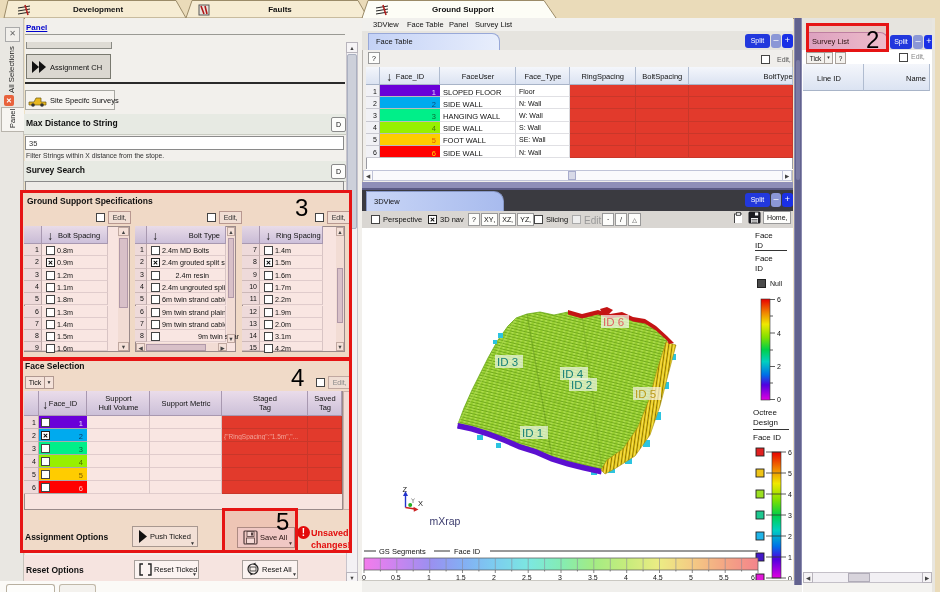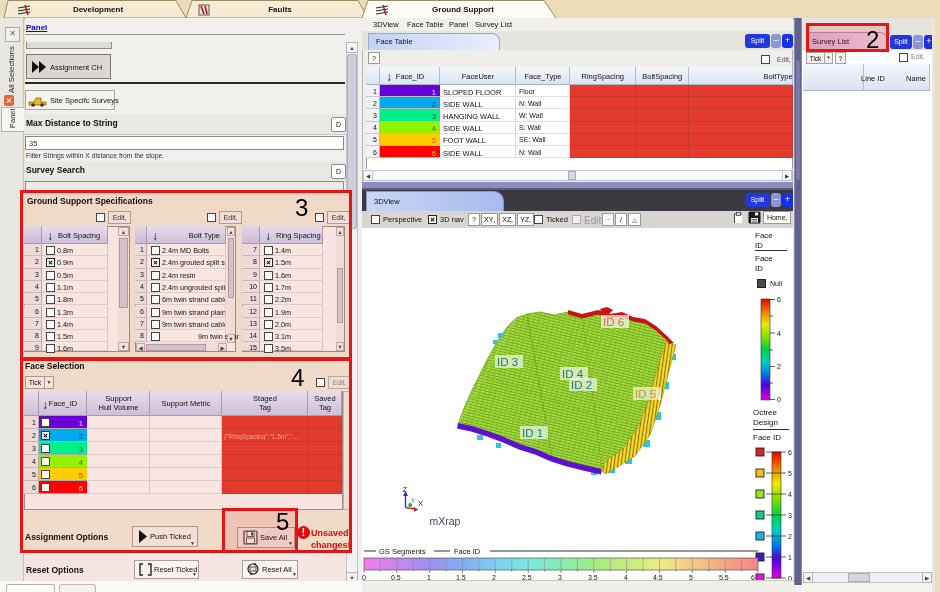--- a/index.html
+++ b/index.html
@@ -112,21 +112,21 @@
 <div class="abs" style="left:57px;top:246.0px;font-size:7.2px;white-space:nowrap;width:50px;overflow:hidden;">0.8m</div>
 <div class="abs" style="left:24px;top:256.3px;width:18px;height:12.3px;background:#eedada;border-right:1px solid #bca8a8;border-bottom:1px solid #ccb8b8;box-sizing:border-box;"></div>
 <div class="abs" style="left:24px;top:258.3px;width:15px;text-align:right;font-size:7px;">2</div>
 <div class="abs" style="left:42px;top:256.3px;width:66px;height:12.3px;background:#f9e6e2;border-right:1px solid #d8c4c4;border-bottom:1px solid #e0cccc;box-sizing:border-box;"></div>
 <div class="abs cbx" style="left:46px;top:258.3px;">✕</div>
 <div class="abs" style="left:57px;top:258.3px;font-size:7.2px;white-space:nowrap;width:50px;overflow:hidden;">0.9m</div>
 <div class="abs" style="left:24px;top:268.6px;width:18px;height:12.3px;background:#eedada;border-right:1px solid #bca8a8;border-bottom:1px solid #ccb8b8;box-sizing:border-box;"></div>
 <div class="abs" style="left:24px;top:270.6px;width:15px;text-align:right;font-size:7px;">3</div>
 <div class="abs" style="left:42px;top:268.6px;width:66px;height:12.3px;background:#f9e6e2;border-right:1px solid #d8c4c4;border-bottom:1px solid #e0cccc;box-sizing:border-box;"></div>
 <div class="abs cb" style="left:46px;top:270.6px;"></div>
-<div class="abs" style="left:57px;top:270.6px;font-size:7.2px;white-space:nowrap;width:50px;overflow:hidden;">0.5m</div>
+<div class="abs" style="left:57px;top:270.6px;font-size:7.2px;white-space:nowrap;width:50px;overflow:hidden;">1.2m</div>
 <div class="abs" style="left:24px;top:280.9px;width:18px;height:12.3px;background:#eedada;border-right:1px solid #bca8a8;border-bottom:1px solid #ccb8b8;box-sizing:border-box;"></div>
 <div class="abs" style="left:24px;top:282.9px;width:15px;text-align:right;font-size:7px;">4</div>
 <div class="abs" style="left:42px;top:280.9px;width:66px;height:12.3px;background:#f9e6e2;border-right:1px solid #d8c4c4;border-bottom:1px solid #e0cccc;box-sizing:border-box;"></div>
 <div class="abs cb" style="left:46px;top:282.9px;"></div>
 <div class="abs" style="left:57px;top:282.9px;font-size:7.2px;white-space:nowrap;width:50px;overflow:hidden;">1.1m</div>
 <div class="abs" style="left:24px;top:293.2px;width:18px;height:12.3px;background:#eedada;border-right:1px solid #bca8a8;border-bottom:1px solid #ccb8b8;box-sizing:border-box;"></div>
 <div class="abs" style="left:24px;top:295.2px;width:15px;text-align:right;font-size:7px;">5</div>
 <div class="abs" style="left:42px;top:293.2px;width:66px;height:12.3px;background:#f9e6e2;border-right:1px solid #d8c4c4;border-bottom:1px solid #e0cccc;box-sizing:border-box;"></div>
 <div class="abs cb" style="left:46px;top:295.2px;"></div>
 <div class="abs" style="left:57px;top:295.2px;font-size:7.2px;white-space:nowrap;width:50px;overflow:hidden;">1.8m</div>
@@ -166,21 +166,21 @@
 <div class="abs" style="left:162px;top:246.0px;font-size:7.2px;white-space:nowrap;width:63px;overflow:hidden;">2.4m MD Bolts</div>
 <div class="abs" style="left:135px;top:256.3px;width:12px;height:12.3px;background:#eedada;border-right:1px solid #bca8a8;border-bottom:1px solid #ccb8b8;box-sizing:border-box;"></div>
 <div class="abs" style="left:135px;top:258.3px;width:9px;text-align:right;font-size:7px;">2</div>
 <div class="abs" style="left:147px;top:256.3px;width:79px;height:12.3px;background:#f9e6e2;border-right:1px solid #d8c4c4;border-bottom:1px solid #e0cccc;box-sizing:border-box;"></div>
 <div class="abs cbx" style="left:151px;top:258.3px;">✕</div>
 <div class="abs" style="left:162px;top:258.3px;font-size:7.2px;white-space:nowrap;width:63px;overflow:hidden;">2.4m grouted split se</div>
 <div class="abs" style="left:135px;top:268.6px;width:12px;height:12.3px;background:#eedada;border-right:1px solid #bca8a8;border-bottom:1px solid #ccb8b8;box-sizing:border-box;"></div>
 <div class="abs" style="left:135px;top:270.6px;width:9px;text-align:right;font-size:7px;">3</div>
 <div class="abs" style="left:147px;top:268.6px;width:79px;height:12.3px;background:#f9e6e2;border-right:1px solid #d8c4c4;border-bottom:1px solid #e0cccc;box-sizing:border-box;"></div>
 <div class="abs cb" style="left:151px;top:270.6px;"></div>
-<div class="abs" style="left:162px;top:270.6px;font-size:7.2px;white-space:nowrap;width:63px;overflow:hidden;">2.4m resin</div>
+<div class="abs" style="left:146px;top:270.6px;font-size:7.2px;white-space:nowrap;width:63px;overflow:hidden;text-align:right;">2.4m resin</div>
 <div class="abs" style="left:135px;top:280.9px;width:12px;height:12.3px;background:#eedada;border-right:1px solid #bca8a8;border-bottom:1px solid #ccb8b8;box-sizing:border-box;"></div>
 <div class="abs" style="left:135px;top:282.9px;width:9px;text-align:right;font-size:7px;">4</div>
 <div class="abs" style="left:147px;top:280.9px;width:79px;height:12.3px;background:#f9e6e2;border-right:1px solid #d8c4c4;border-bottom:1px solid #e0cccc;box-sizing:border-box;"></div>
 <div class="abs cb" style="left:151px;top:282.9px;"></div>
 <div class="abs" style="left:162px;top:282.9px;font-size:7.2px;white-space:nowrap;width:63px;overflow:hidden;">2.4m ungrouted split</div>
 <div class="abs" style="left:135px;top:293.2px;width:12px;height:12.3px;background:#eedada;border-right:1px solid #bca8a8;border-bottom:1px solid #ccb8b8;box-sizing:border-box;"></div>
 <div class="abs" style="left:135px;top:295.2px;width:9px;text-align:right;font-size:7px;">5</div>
 <div class="abs" style="left:147px;top:293.2px;width:79px;height:12.3px;background:#f9e6e2;border-right:1px solid #d8c4c4;border-bottom:1px solid #e0cccc;box-sizing:border-box;"></div>
 <div class="abs cb" style="left:151px;top:295.2px;"></div>
 <div class="abs" style="left:162px;top:295.2px;font-size:7.2px;white-space:nowrap;width:63px;overflow:hidden;">6m twin strand cable</div>
@@ -249,21 +249,21 @@
 <div class="abs" style="left:275px;top:319.8px;font-size:7.2px;white-space:nowrap;width:47px;overflow:hidden;">2.0m</div>
 <div class="abs" style="left:242px;top:330.1px;width:18px;height:12.3px;background:#eedada;border-right:1px solid #bca8a8;border-bottom:1px solid #ccb8b8;box-sizing:border-box;"></div>
 <div class="abs" style="left:242px;top:332.1px;width:15px;text-align:right;font-size:7px;">14</div>
 <div class="abs" style="left:260px;top:330.1px;width:63px;height:12.3px;background:#f9e6e2;border-right:1px solid #d8c4c4;border-bottom:1px solid #e0cccc;box-sizing:border-box;"></div>
 <div class="abs cb" style="left:264px;top:332.1px;"></div>
 <div class="abs" style="left:275px;top:332.1px;font-size:7.2px;white-space:nowrap;width:47px;overflow:hidden;">3.1m</div>
 <div class="abs" style="left:242px;top:342.4px;width:18px;height:8.6px;background:#eedada;border-right:1px solid #bca8a8;border-bottom:1px solid #ccb8b8;box-sizing:border-box;"></div>
 <div class="abs" style="left:242px;top:344.4px;width:15px;text-align:right;font-size:7px;">15</div>
 <div class="abs" style="left:260px;top:342.4px;width:63px;height:8.6px;background:#f9e6e2;border-right:1px solid #d8c4c4;border-bottom:1px solid #e0cccc;box-sizing:border-box;"></div>
 <div class="abs cb" style="left:264px;top:344.4px;"></div>
-<div class="abs" style="left:275px;top:344.4px;font-size:7.2px;white-space:nowrap;width:47px;overflow:hidden;">3.5m</div>
+<div class="abs" style="left:275px;top:344.4px;font-size:7.2px;white-space:nowrap;width:47px;overflow:hidden;">4.2m</div>
 <div class="abs" style="left:336px;top:227px;width:8px;height:124px;background:#f2dcd4;"></div>
 <div class="arrbtn" style="left:336px;top:227px;width:8px;height:9px;line-height:9px;background:#f4e0d8;border:1px solid #c0a8a0;">▲</div>
 <div class="arrbtn" style="left:336px;top:342px;width:8px;height:9px;line-height:9px;background:#f4e0d8;border:1px solid #c0a8a0;">▼</div>
 <div class="abs" style="left:337px;top:268px;width:6px;height:55px;background:#d8c0c8;border:1px solid #b098a8;box-sizing:border-box;"></div>
 <div class="abs" style="left:20px;top:359px;width:332px;height:194px;background:#f0dac8;"></div>
 <div class="abs bold" style="left:25px;top:361px;font-size:8.5px;">Face Selection</div>
 <div class="abs" style="left:25px;top:376px;width:20px;height:13px;background:#f4e2da;border:1px solid #b09890;box-sizing:border-box;text-align:center;line-height:12px;font-size:7px;">Tick</div>
 <div class="abs" style="left:44px;top:376px;width:10px;height:13px;background:#f4e2da;border:1px solid #b09890;box-sizing:border-box;text-align:center;line-height:11px;font-size:5px;color:#333;">▼</div>
 <div class="cb" style="left:316px;top:378px;"></div>
 <div class="abs" style="left:328px;top:376px;width:23px;height:13px;background:#efddd3;border:1px solid #c0a8a0;box-sizing:border-box;text-align:center;line-height:12px;font-size:7px;color:#888;">Edit‚</div>
@@ -489,21 +489,21 @@
 <div class="abs" style="left:362px;top:211px;width:431px;height:17px;background:#d9d6d2;border-bottom:1px solid #c2c0bc;"></div>
 <div class="cb" style="left:371px;top:215px;"></div>
 <div class="abs" style="left:383px;top:214.5px;font-size:7.5px;">Perspective</div>
 <div class="cbx" style="left:428px;top:215px;">✕</div>
 <div class="abs" style="left:440px;top:214.5px;font-size:7.5px;">3D nav</div>
 <div class="abs" style="left:468px;top:213px;width:12px;height:13px;background:#fdfdfb;border:1px solid #999;box-sizing:border-box;text-align:center;line-height:12px;font-size:7px;">?</div>
 <div class="abs" style="left:481px;top:213px;width:17px;height:13px;background:#fdfdfb;border:1px solid #999;box-sizing:border-box;text-align:center;line-height:12px;font-size:7px;">XY‚</div>
 <div class="abs" style="left:499px;top:213px;width:17px;height:13px;background:#fdfdfb;border:1px solid #999;box-sizing:border-box;text-align:center;line-height:12px;font-size:7px;">XZ‚</div>
 <div class="abs" style="left:517px;top:213px;width:17px;height:13px;background:#fdfdfb;border:1px solid #999;box-sizing:border-box;text-align:center;line-height:12px;font-size:7px;">YZ‚</div>
 <div class="cb" style="left:534px;top:215px;"></div>
-<div class="abs" style="left:546px;top:214.5px;font-size:7.5px;">Ticked</div>
+<div class="abs" style="left:546px;top:214.5px;font-size:7.5px;">Slicing</div>
 <div class="cb" style="left:572px;top:215px;background:#eee;border-color:#aaa;"></div>
 <div class="abs" style="left:584px;top:214.5px;font-size:10px;color:#999;">Edit</div>
 <div class="abs" style="left:602px;top:213px;width:12px;height:13px;background:#fdfdfb;border:1px solid #999;box-sizing:border-box;text-align:center;line-height:11px;font-size:8px;">·</div>
 <div class="abs" style="left:615px;top:213px;width:12px;height:13px;background:#fdfdfb;border:1px solid #999;box-sizing:border-box;text-align:center;line-height:12px;font-size:7px;">/</div>
 <div class="abs" style="left:628px;top:213px;width:13px;height:13px;background:#fdfdfb;border:1px solid #999;box-sizing:border-box;text-align:center;line-height:13px;font-size:6px;">△</div>
 <svg class="abs" style="left:733px;top:212px;" width="9" height="11">
       <rect x="1.5" y="2" width="8" height="10" fill="#fff" stroke="#444" stroke-width="1"></rect>
       <rect x="3.5" y="0.5" width="4" height="3" fill="#ddd" stroke="#444" stroke-width="0.8"></rect>
     </svg>
 <svg class="abs" style="left:748px;top:211px;" width="13" height="13">
@@ -773,21 +773,21 @@
 <div class="split" style="left:890px;top:35px;width:22px;">Split</div>
 <div class="sbm" style="left:913px;top:35px;">–</div>
 <div class="sbp" style="left:924px;top:35px;width:10px;">+</div>
 <div class="abs" style="left:806px;top:52px;width:19px;height:12px;background:#f4f2ee;border:1px solid #a8a09a;box-sizing:border-box;text-align:center;line-height:11px;font-size:6.5px;">Tick</div>
 <div class="abs" style="left:824px;top:52px;width:9px;height:12px;background:#f4f2ee;border:1px solid #a8a09a;box-sizing:border-box;text-align:center;line-height:10px;font-size:4.5px;color:#333;">▼</div>
 <div class="abs" style="left:835px;top:52px;width:11px;height:12px;background:#f4f2ee;border:1px solid #a8a09a;box-sizing:border-box;text-align:center;line-height:11px;font-size:6.5px;">?</div>
 <div class="cb" style="left:899px;top:53px;"></div>
 <div class="abs" style="left:911px;top:53px;font-size:7px;color:#888;">Edit‚</div>
 <div class="abs" style="left:803px;top:64px;width:61px;height:27px;background:linear-gradient(#f4f6fb,#dbe3f2);border-right:1px solid #b0bcd0;border-bottom:1px solid #a8b4c8;box-sizing:border-box;"></div>
 <div class="abs" style="left:864px;top:64px;width:66px;height:27px;background:linear-gradient(#f4f6fb,#dbe3f2);border-right:1px solid #b0bcd0;border-bottom:1px solid #a8b4c8;box-sizing:border-box;"></div>
-<div class="abs" style="left:803px;top:74px;width:52px;text-align:center;font-size:7.5px;padding-left:44px;">Line ID</div>
+<div class="abs" style="left:803px;top:74px;width:52px;text-align:center;font-size:7.5px;">Line ID</div>
 <div class="abs" style="left:864px;top:74px;width:62px;text-align:right;font-size:7.5px;">Name</div>
 <div class="abs" style="left:803px;top:91px;width:129px;height:481px;background:#fff;"></div>
 <div class="abs" style="left:803px;top:572px;width:129px;height:11px;background:#f2f0f4;border:1px solid #c4c0c8;box-sizing:border-box;"></div>
 <div class="arrbtn" style="left:803px;top:572px;width:10px;height:11px;line-height:11px;">◀</div>
 <div class="arrbtn" style="left:922px;top:572px;width:10px;height:11px;line-height:11px;">▶</div>
 <div class="abs" style="left:848px;top:573px;width:22px;height:9px;background:#d8d4dc;border:1px solid #b0acb8;box-sizing:border-box;"></div>
 <div class="abs" style="left:803px;top:583px;width:129px;height:9px;background:#f4f3f0;"></div>
 <div class="abs" style="left:932px;top:18px;width:3px;height:574px;background:#e8e6e0;"></div>
 <div class="abs" style="left:935px;top:0px;width:5px;height:592px;background:#eadbb9;"></div>
 <div class="redbox" style="left:806px;top:23px;width:83px;height:29px;background:rgba(228,20,20,0.14);"></div>

